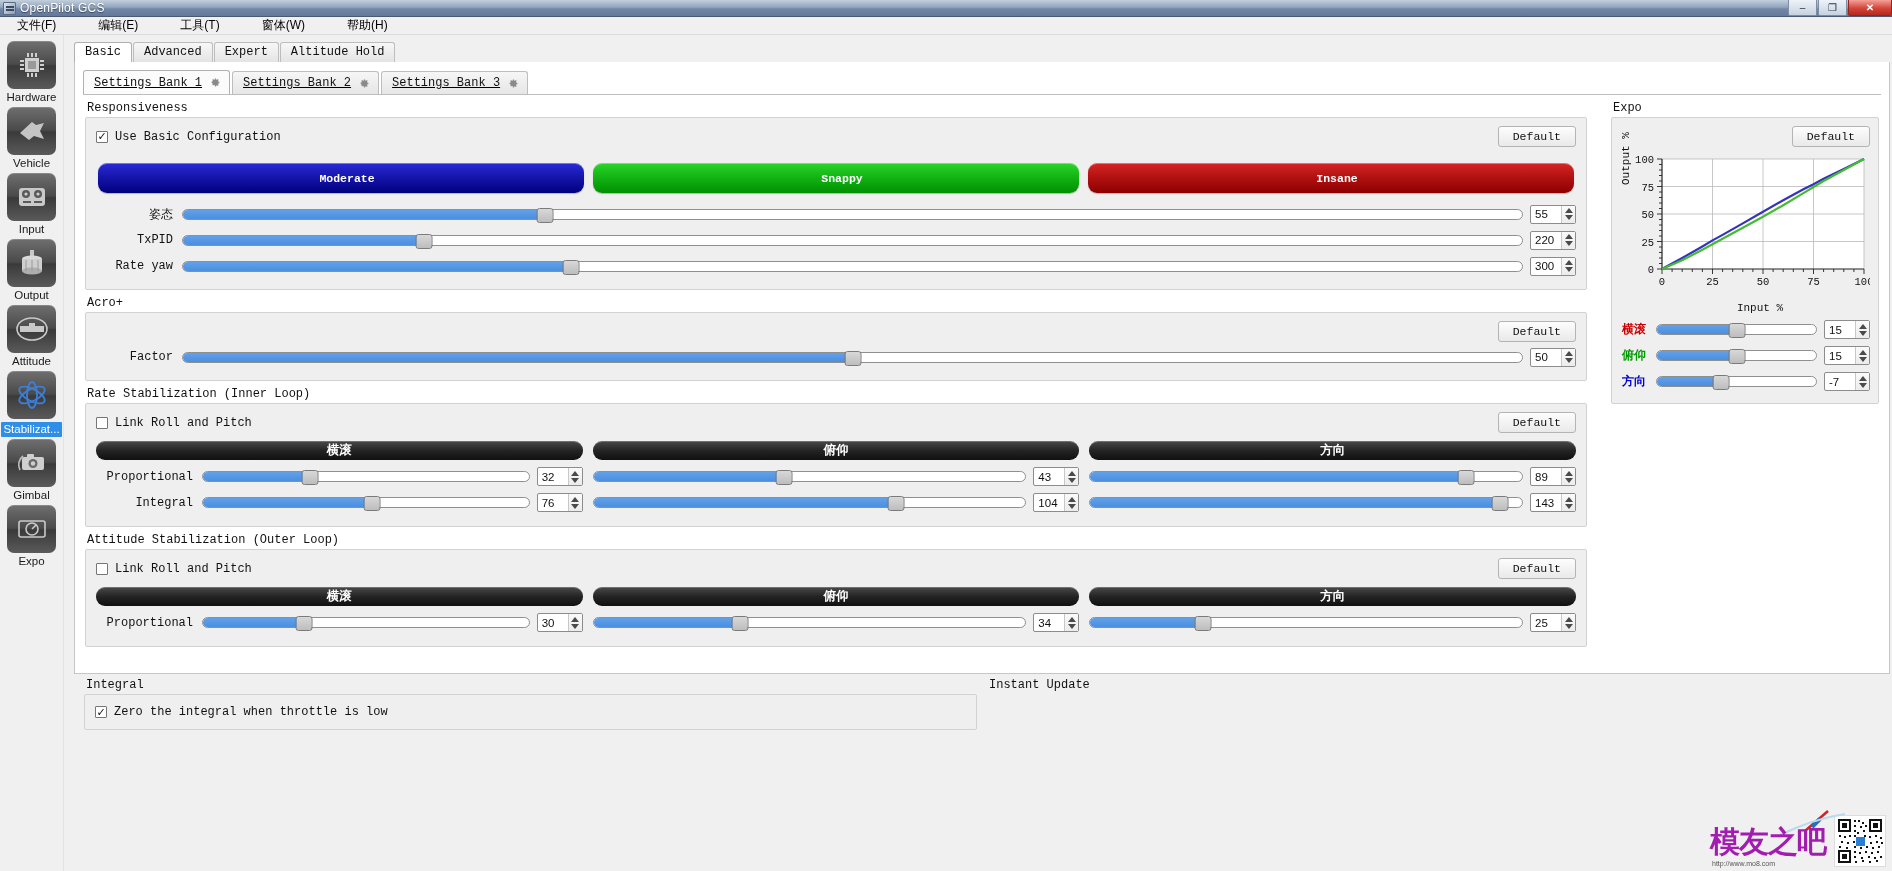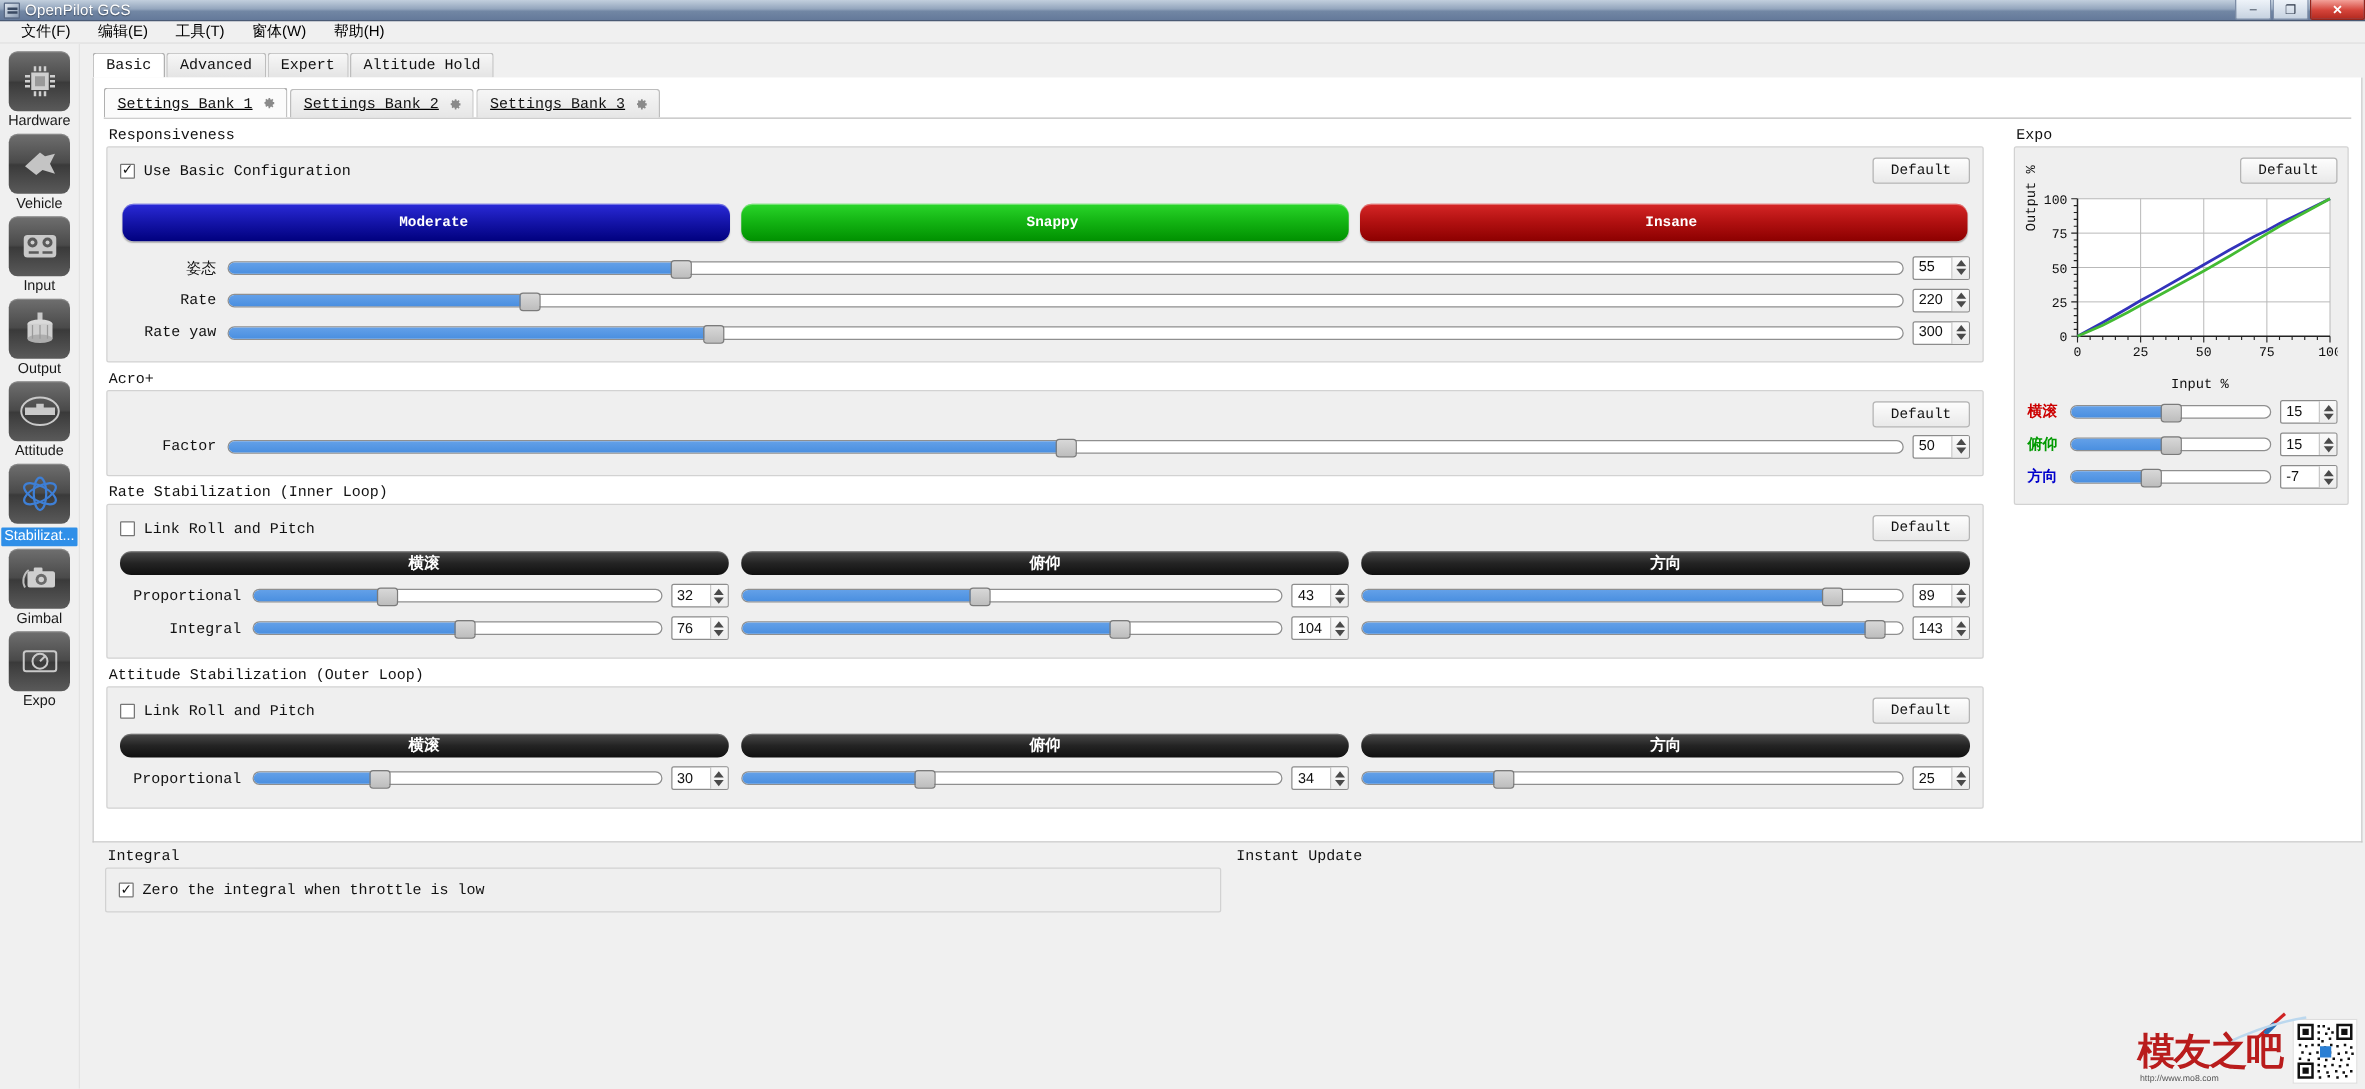--- a/index.html
+++ b/index.html
@@ -42,21 +42,21 @@
   }
   .tb-btn.close {
     width: 44px;
     background: linear-gradient(to bottom, #f3a199, #d4443a 55%, #b32a20);
     border-color: #95251c; color: #fff; font-weight: bold;
   }
 
   
   .menubar {
     height: 18px; background: #f0f0f0; display: flex; align-items: center;
-    padding-left: 6px; border-bottom: 1px solid #dcdcdc;
+    padding-left: 6px; border-bottom: 1px solid #dcdcdc; gap: 20px;
   }
   .menu-item {
     font-size: 12px; color: #000; padding: 1px 11px;
     font-family: "Liberation Sans", sans-serif;
   }
 
   
   .main {
     display: flex; height: 836px; background: #f0f0f0;
   }
@@ -244,21 +244,21 @@
   .bottom .group { flex: 1; }
   .bottom .group-box { padding: 9px 10px; height: 36px; display: flex; align-items: center; }
 
   
   .watermark {
     position: absolute; right: 6px; bottom: 4px;
     display: flex; align-items: flex-end; gap: 4px;
   }
   .wm-text { position: relative; width: 120px; height: 54px; }
   .wm-cn {
-    font-size: 30px; font-weight: bold; color: #b91c1c;
+    font-size: 30px; font-weight: bold; color: #a21caf;
     font-family: "DejaVu Sans", sans-serif; letter-spacing: -1px; line-height: 34px;
   }
   .wm-url { font-size: 7px; color: #555; font-family: "Liberation Sans", sans-serif; }
   .qr { width: 52px; height: 52px; background: #fff; border: 1px solid #ddd; }
 </style>
 </head>
 <body>
 
 <div class="titlebar">
   <div class="tb-icon"></div>
@@ -462,21 +462,21 @@
                 <div class="spin">
                   <div class="val">55</div>
                   <div class="arrows">
                       <div class="ar-up"></div>
                       <div class="ar-dn"></div>
                     </div>
                 </div>
               </div>
 
               <div class="srow">
-                <div class="srow-label" style="width:86px">Rate</div>
+                <div class="srow-label" style="width:86px">TxPID</div>
                 <div class="slider">
                   <div class="fill" style="width:18%"></div>
                     <div class="handle" style="left:18%"></div>
                 </div>
                 <div class="spin">
                   <div class="val">220</div>
                   <div class="arrows">
                       <div class="ar-up"></div>
                       <div class="ar-dn"></div>
                     </div>

